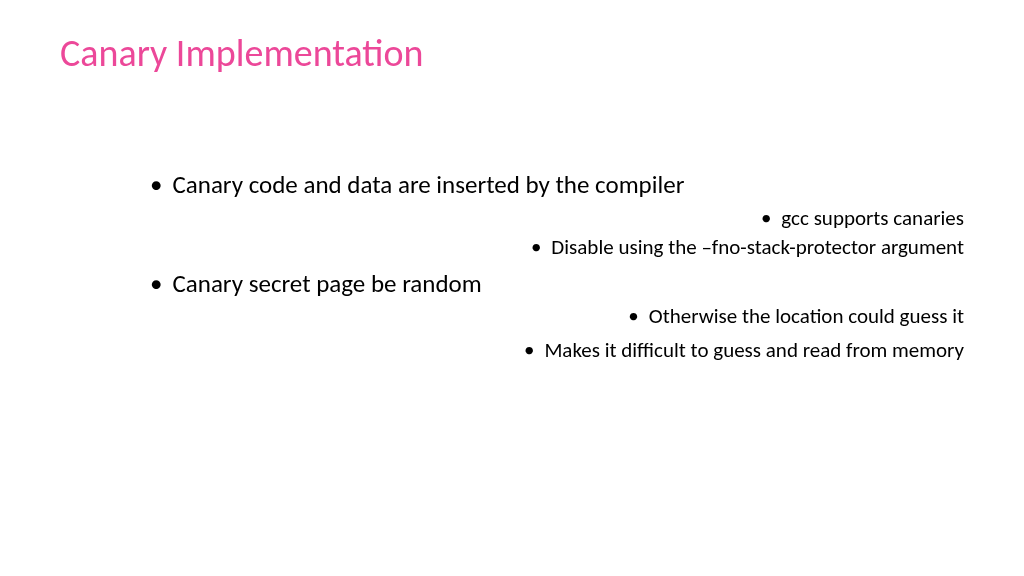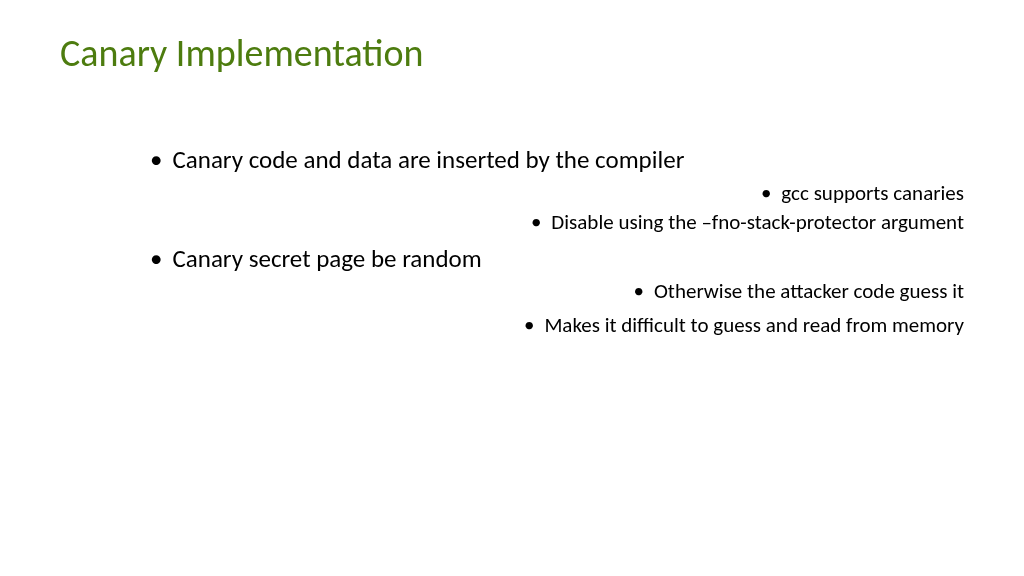--- a/index.html
+++ b/index.html
@@ -16,22 +16,22 @@
       overflow: hidden;
     }
     .slide {
       width: 100%;
       height: 100%;
       padding: 30px 60px 40px 60px;
     }
     .title {
       font-size: 38px;
       font-weight: 400;
-      color: #4d7c0f;
-      margin-bottom: 67px;
+      color: #ec4899;
+      margin-bottom: 92px;
     }
     .content {
       padding-left: 90px;
     }
     ul {
       list-style: none;
     }
     .level1 {
       margin-bottom: 4px;
     }
@@ -85,21 +85,21 @@
               <span class="bullet-text">Disable using the –fno-stack-protector argument</span>
             </li>
         </ul>
       </li>
       <li class="level1">
         <div class="bullet-line">
             <span class="bullet-text">Canary secret page be random</span>
           </div>
         <ul class="level2">
           <li>
-              <span class="bullet-text">Otherwise the attacker code guess it</span>
+              <span class="bullet-text">Otherwise the location could guess it</span>
             </li>
         </ul>
       </li>
       <li class="level1">
         <ul class="level2">
           <li>
               <span class="bullet-text">Makes it difficult to guess and read from memory</span>
             </li>
         </ul>
       </li>

